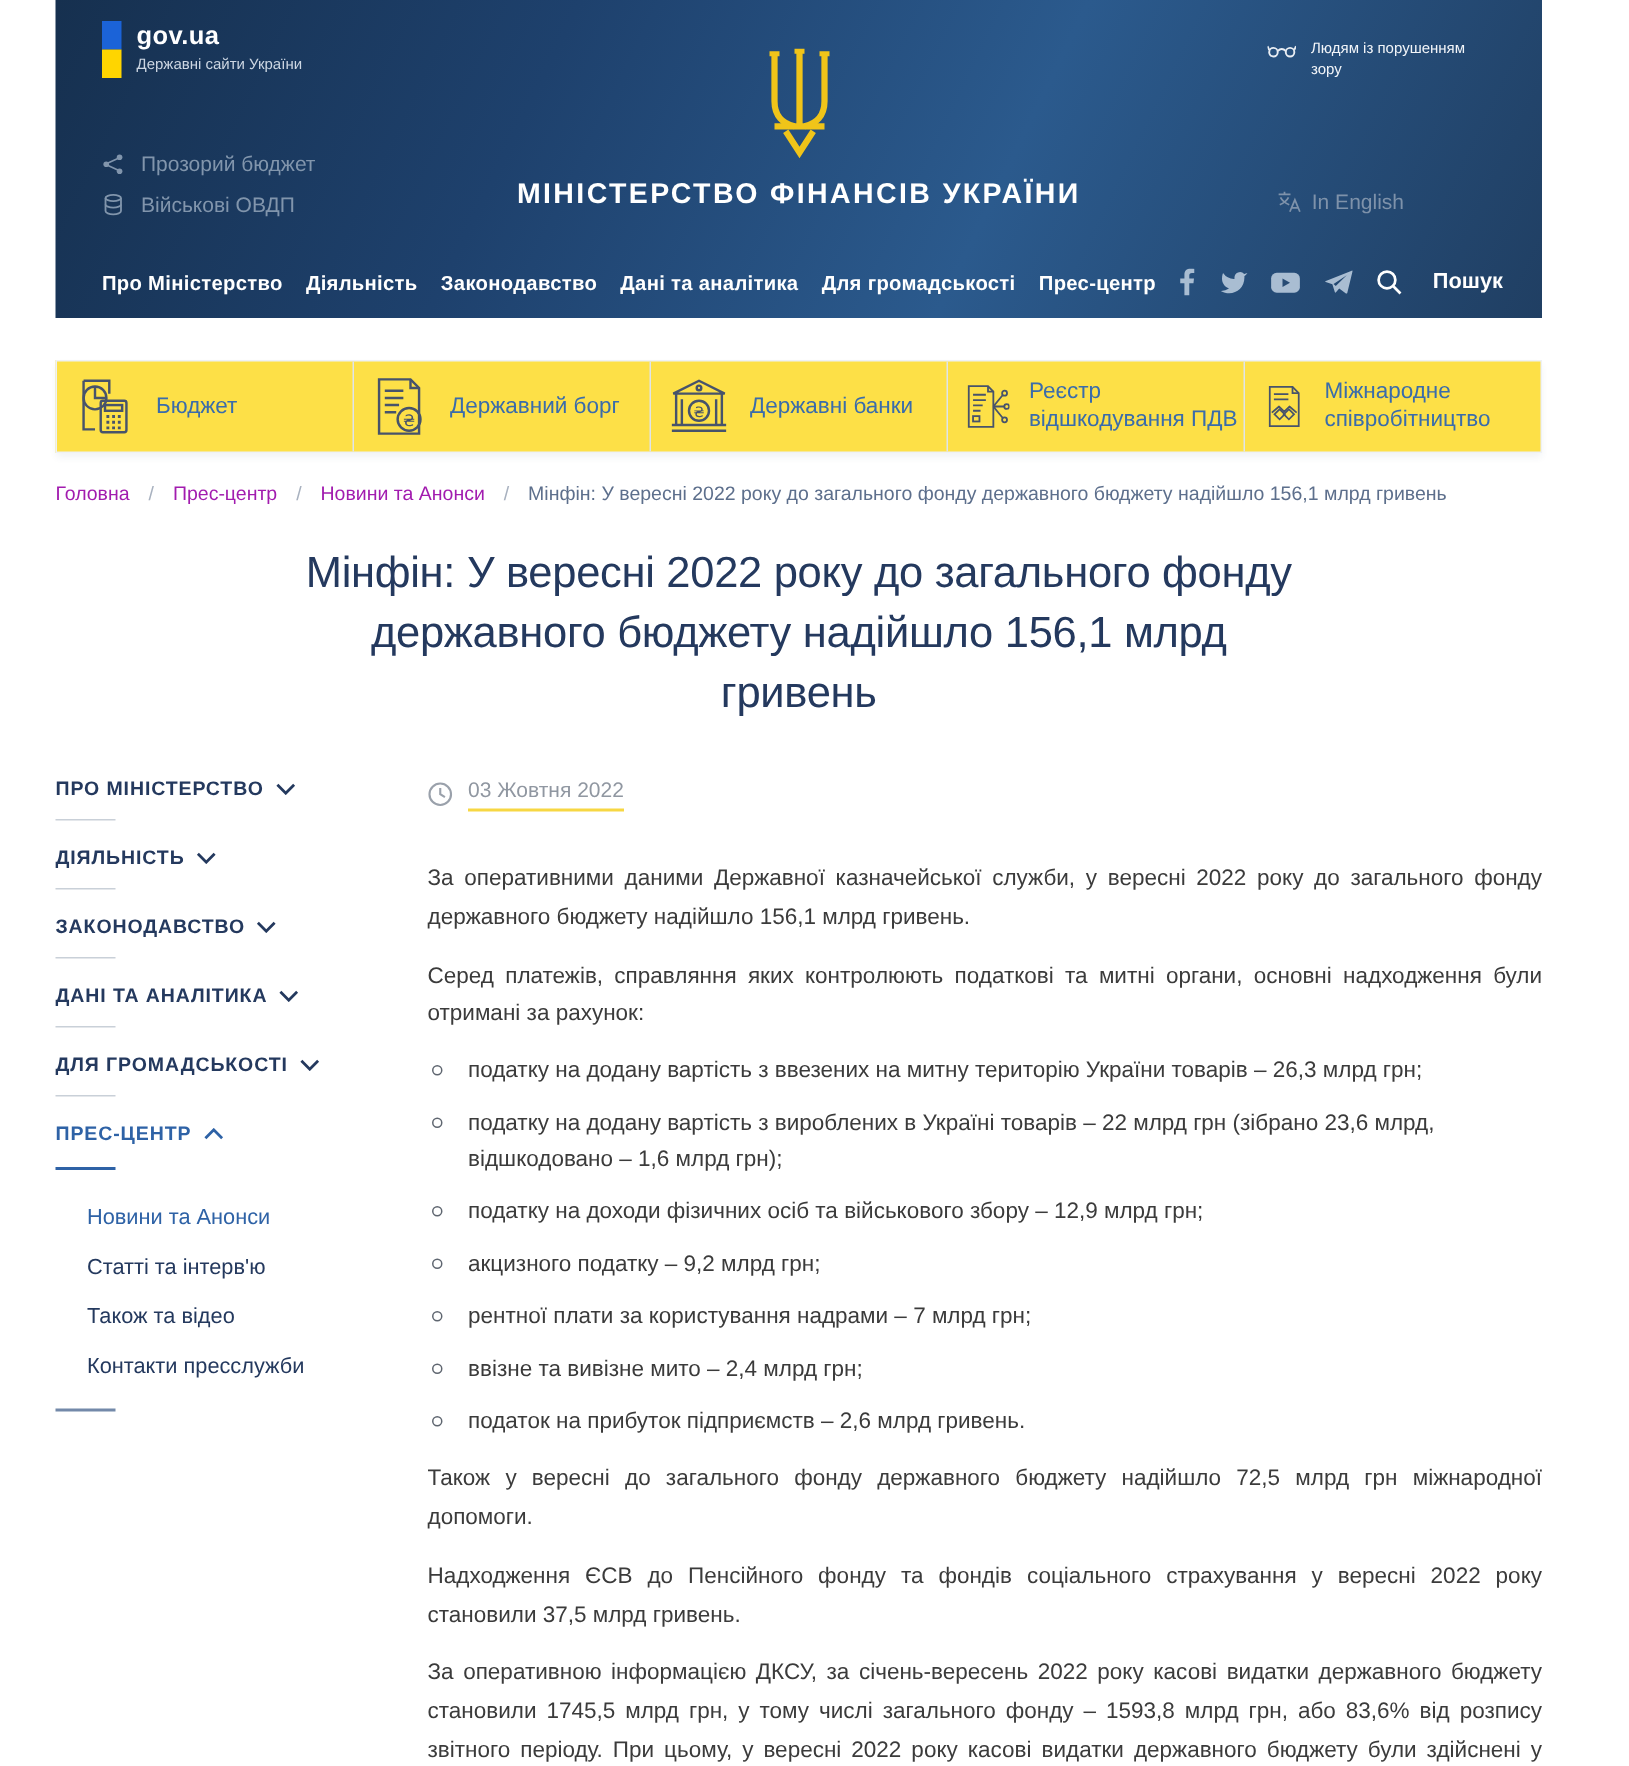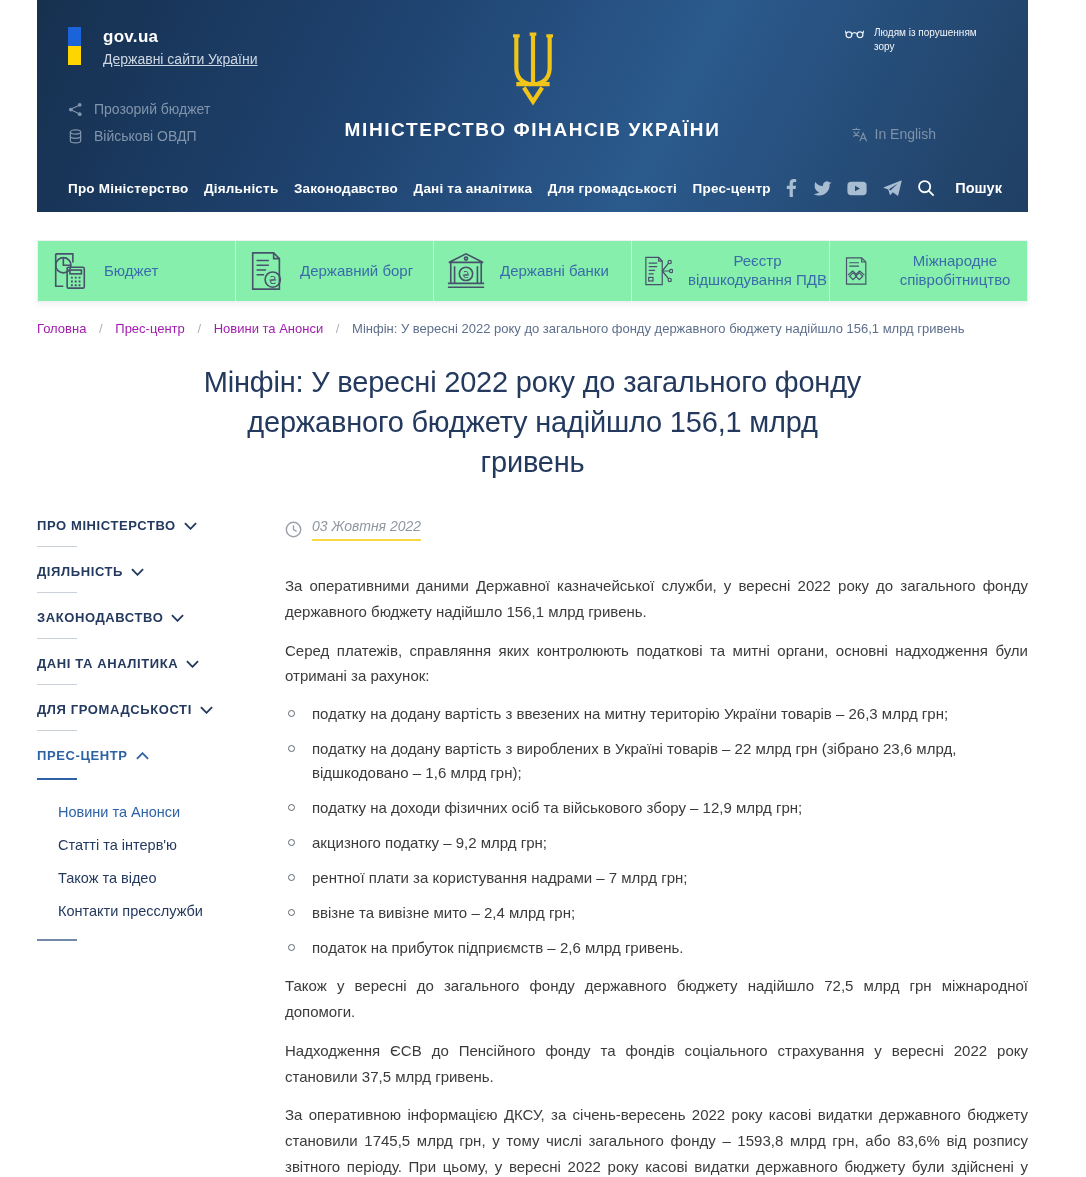--- a/index.html
+++ b/index.html
@@ -8,26 +8,26 @@
     font-family:"Liberation Sans","DejaVu Sans",sans-serif;
     -webkit-font-smoothing:antialiased;
   }
   .shell { width:991px; margin-left:37px; position:relative; }
 
   
   .site-header {
     position:relative; height:212px; color:#fff;
     background:linear-gradient(116deg,#16304f 0%,#1e416d 32%,#2b5a8d 63%,#203f63 100%);
   }
-  .govua { position:absolute; left:31px; top:27px; display:flex; gap:22px; cursor:pointer;justify-content:center; }
+  .govua { position:absolute; left:31px; top:14px; display:flex; gap:10px; cursor:pointer;justify-content:center; }
   .govua .flag { width:13px; height:38px; }
   .govua .flag .b { height:19px; background:#1b63d8; }
   .govua .flag .y { height:19px; background:#ffd500; }
   .govua-title { font-size:17px; font-weight:bold; letter-spacing:.3px; }
-  .govua-sub { font-size:14px; color:#cdd7e3; margin-top:4px;text-decoration:underline; }
+  .govua-sub { font-size:10px; color:#cdd7e3; margin-top:4px; }
 
   .access-link { position:absolute; right:36px; top:26px; display:flex; gap:10px; align-items:flex-start; cursor:pointer; }
   .access-link span { font-size:10px; line-height:1.35; color:#f2f5f9; display:block; width:118px; }
   .access-link svg { margin-top:3px; }
 
   .trident { position:absolute; left:50%; transform:translateX(-50%); top:30px; }
   .ministry-title {
     position:absolute; top:119px; left:0; width:100%; text-align:center;
     font-size:19px; font-weight:bold; letter-spacing:1.6px; color:#ffffff;
   }
@@ -40,22 +40,22 @@
   .main-nav {
     position:absolute; left:31px; right:26px; bottom:15px;
     display:flex; align-items:center; justify-content:space-between;
   }
   .main-nav a.nav-link { color:#ffffff; text-decoration:none; font-size:13.5px; font-weight:600; letter-spacing:.2px; cursor:pointer; }
   .main-nav a.soc { display:flex; align-items:center; cursor:pointer; }
   .search-btn { display:flex; align-items:center; gap:20px; color:#fff; font-size:14.5px; font-weight:600; cursor:pointer; text-decoration:none; }
 
   
   .quick-links {
-    margin-top:28px; display:flex; height:62px; background:#86efac;
-    border:1px solid #eef1f5; box-shadow:0 3px 5px rgba(45,70,105,.07);text-align:center;
+    margin-top:28px; display:flex; height:62px; background:#fde047;
+    border:1px solid #eef1f5; box-shadow:0 3px 5px rgba(45,70,105,.07);
   }
   .quick-cell { flex:1; display:flex; align-items:center; gap:13px; padding-left:11px; cursor:pointer; }
   .quick-cell + .quick-cell { border-left:1px solid #dfe4ea; }
   .quick-cell .ql-label { font-size:15px; color:#3a6cab; line-height:1.25; }
 
   
   .breadcrumb { margin-top:19px; font-size:13px; color:#5d6f8c; white-space:nowrap; }
   .breadcrumb a { color:#a21caf; text-decoration:none; cursor:pointer; }
   .breadcrumb .sep { color:#a8b1bf; margin:0 9px; }
   .breadcrumb .current { color:#5d6f8c; }
@@ -74,21 +74,21 @@
   .side-item.expanded { color:#2e62a6; }
   .side-divider { width:40px; height:1px; background:#c9d0d8; margin:13px 0 17px; }
   .side-divider.blue { height:2px; background:#2e62a6; margin-top:15px; }
   .side-divider.bottom { height:2px; background:#7389a9; margin-top:20px; }
   .side-sub { list-style:none; margin:24px 0 0 21px; }
   .side-sub li { font-size:14.5px; color:#24395e; margin-bottom:17px; cursor:pointer; }
   .side-sub li.active { color:#2e62a6; }
 
   .article { flex:1; margin-left:40px; }
   .date-row { display:flex; align-items:center; gap:10px; color:#9097a1; font-size:14px; }
-  .date-text { border-bottom:2px solid #f7d743; padding-bottom:5px;font-style:italic; }
+  .date-text { border-bottom:2px solid #f7d743; padding-bottom:5px; }
   .article-body { margin-top:32px; }
   .article-body p {
     font-size:15px; color:#3b3b3b; line-height:1.72; text-align:justify; margin-bottom:13px;
   }
   ul.bullets { list-style:none; margin:9px 0 13px; }
   ul.bullets li {
     position:relative; padding-left:27px; font-size:15px; color:#3b3b3b;
     line-height:1.6; margin-bottom:11px;
   }
   ul.bullets li::before {

